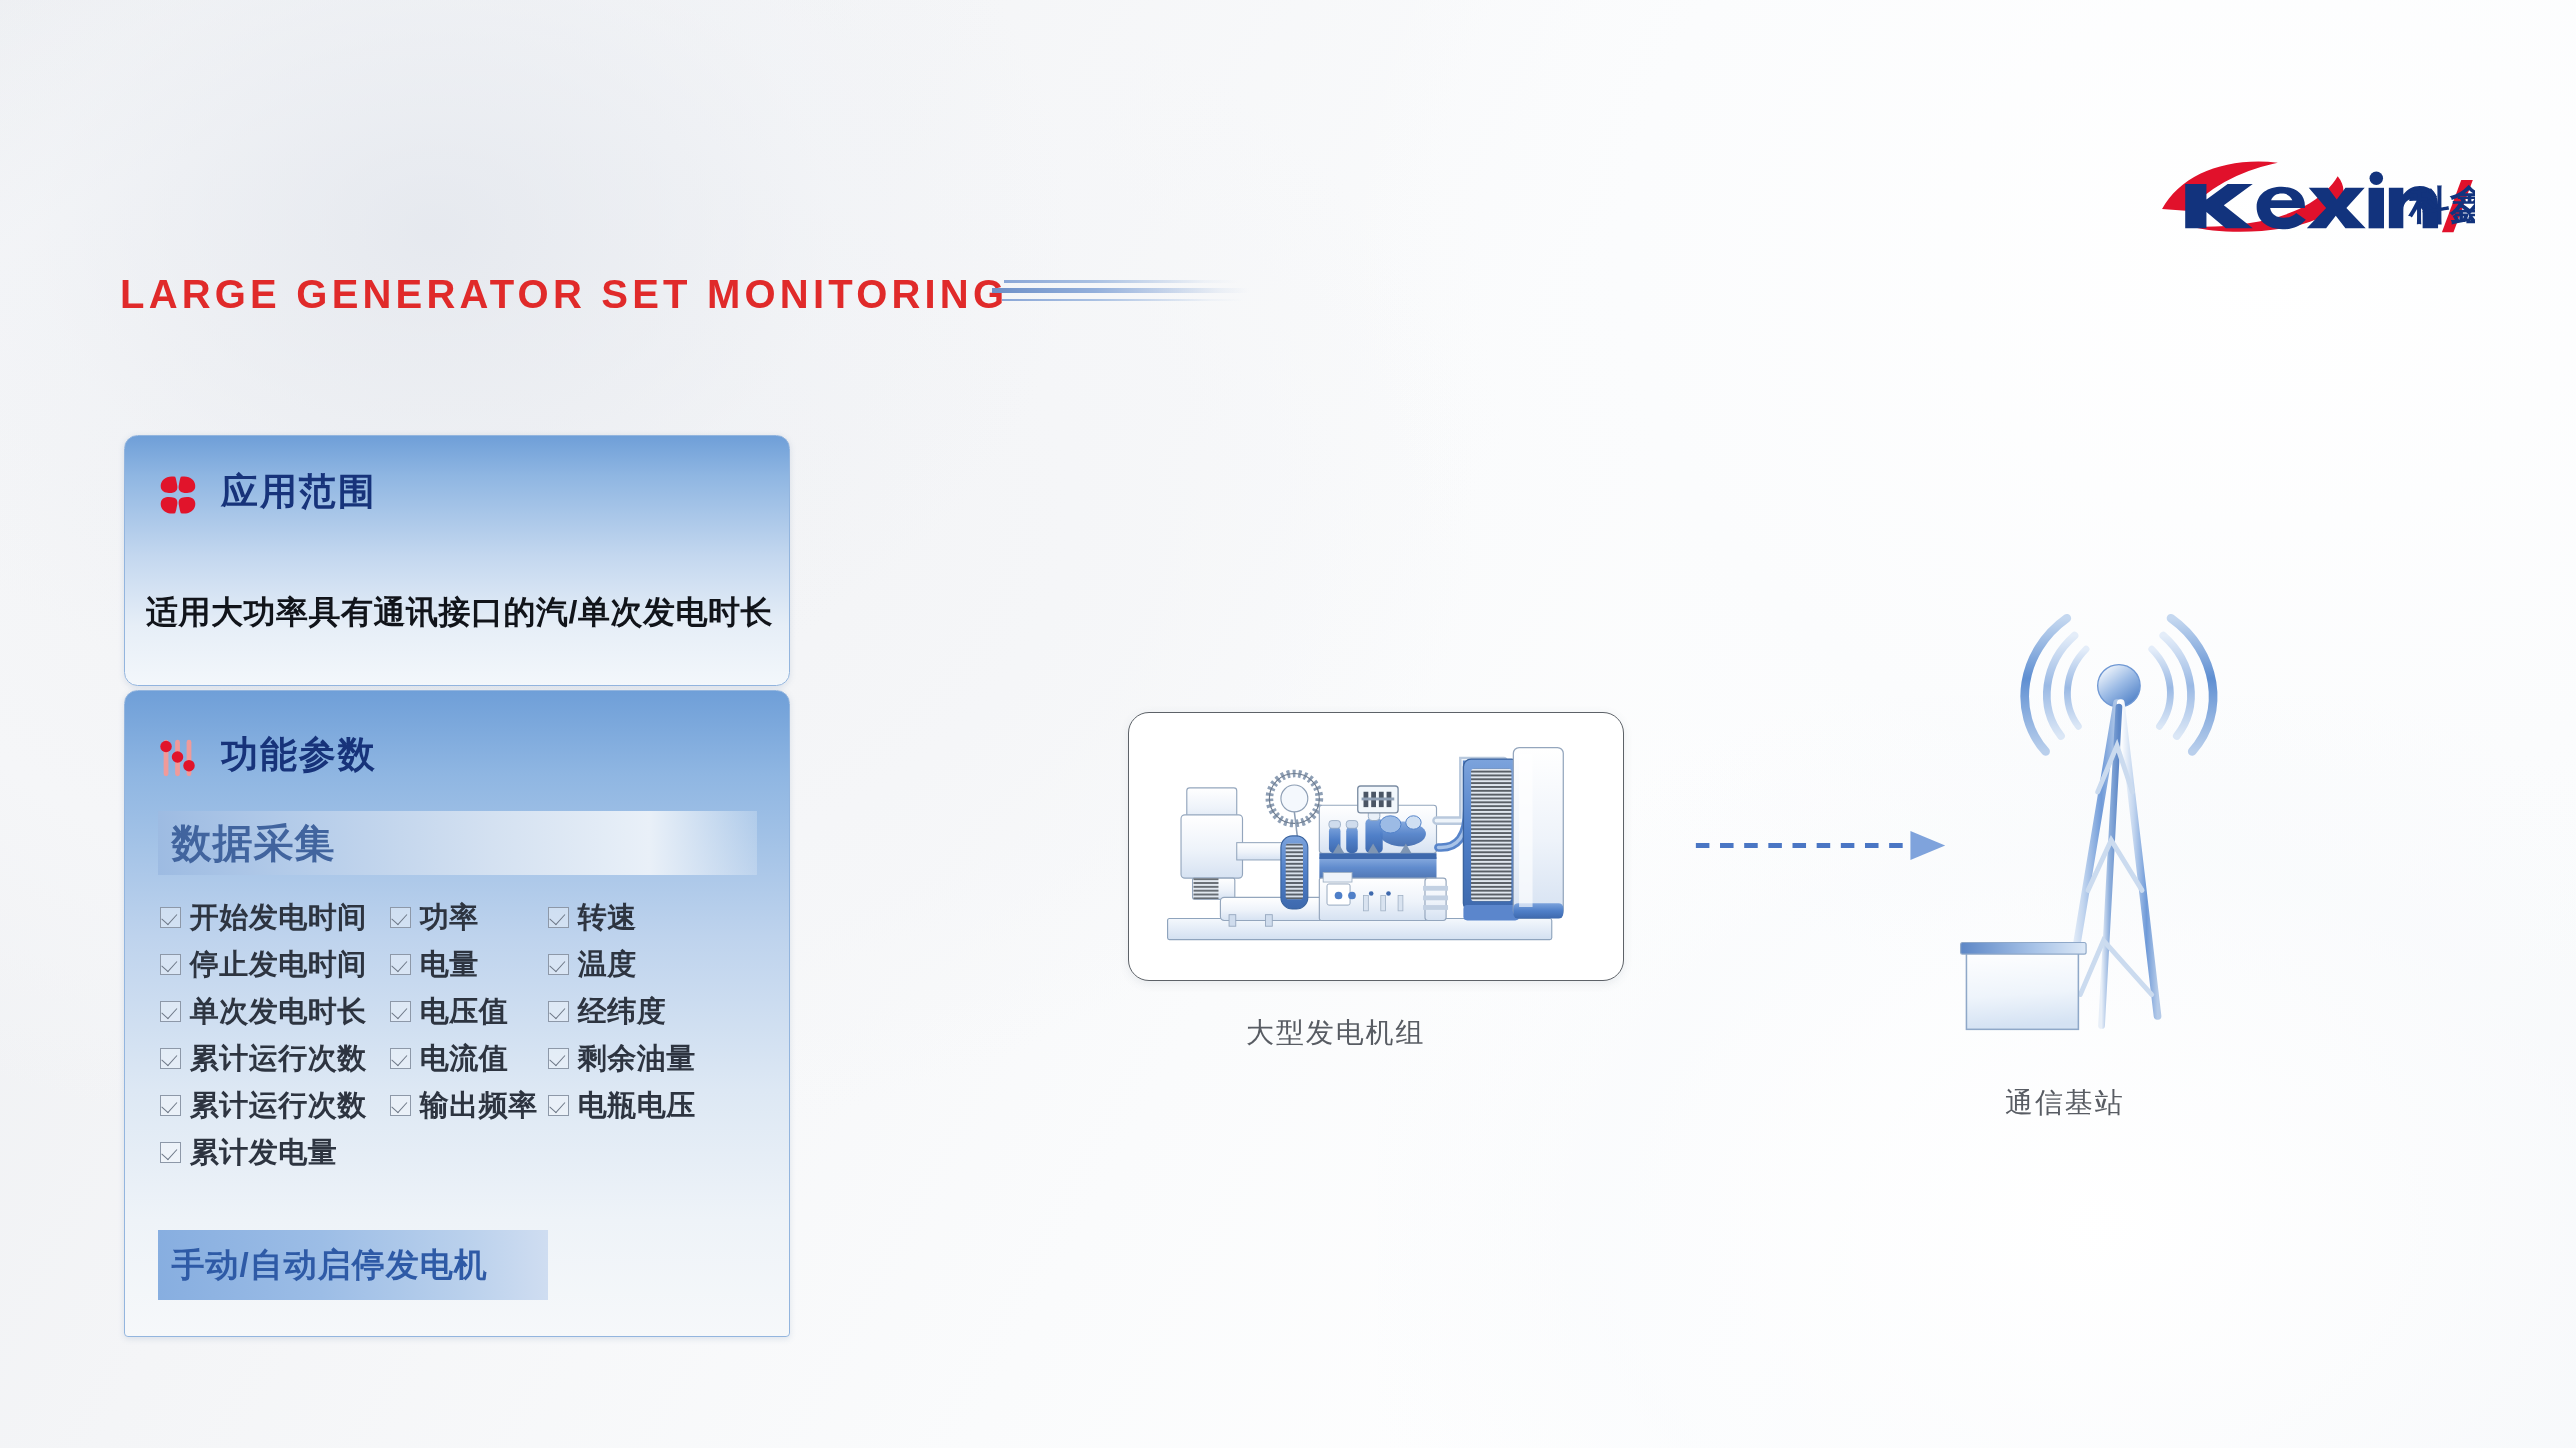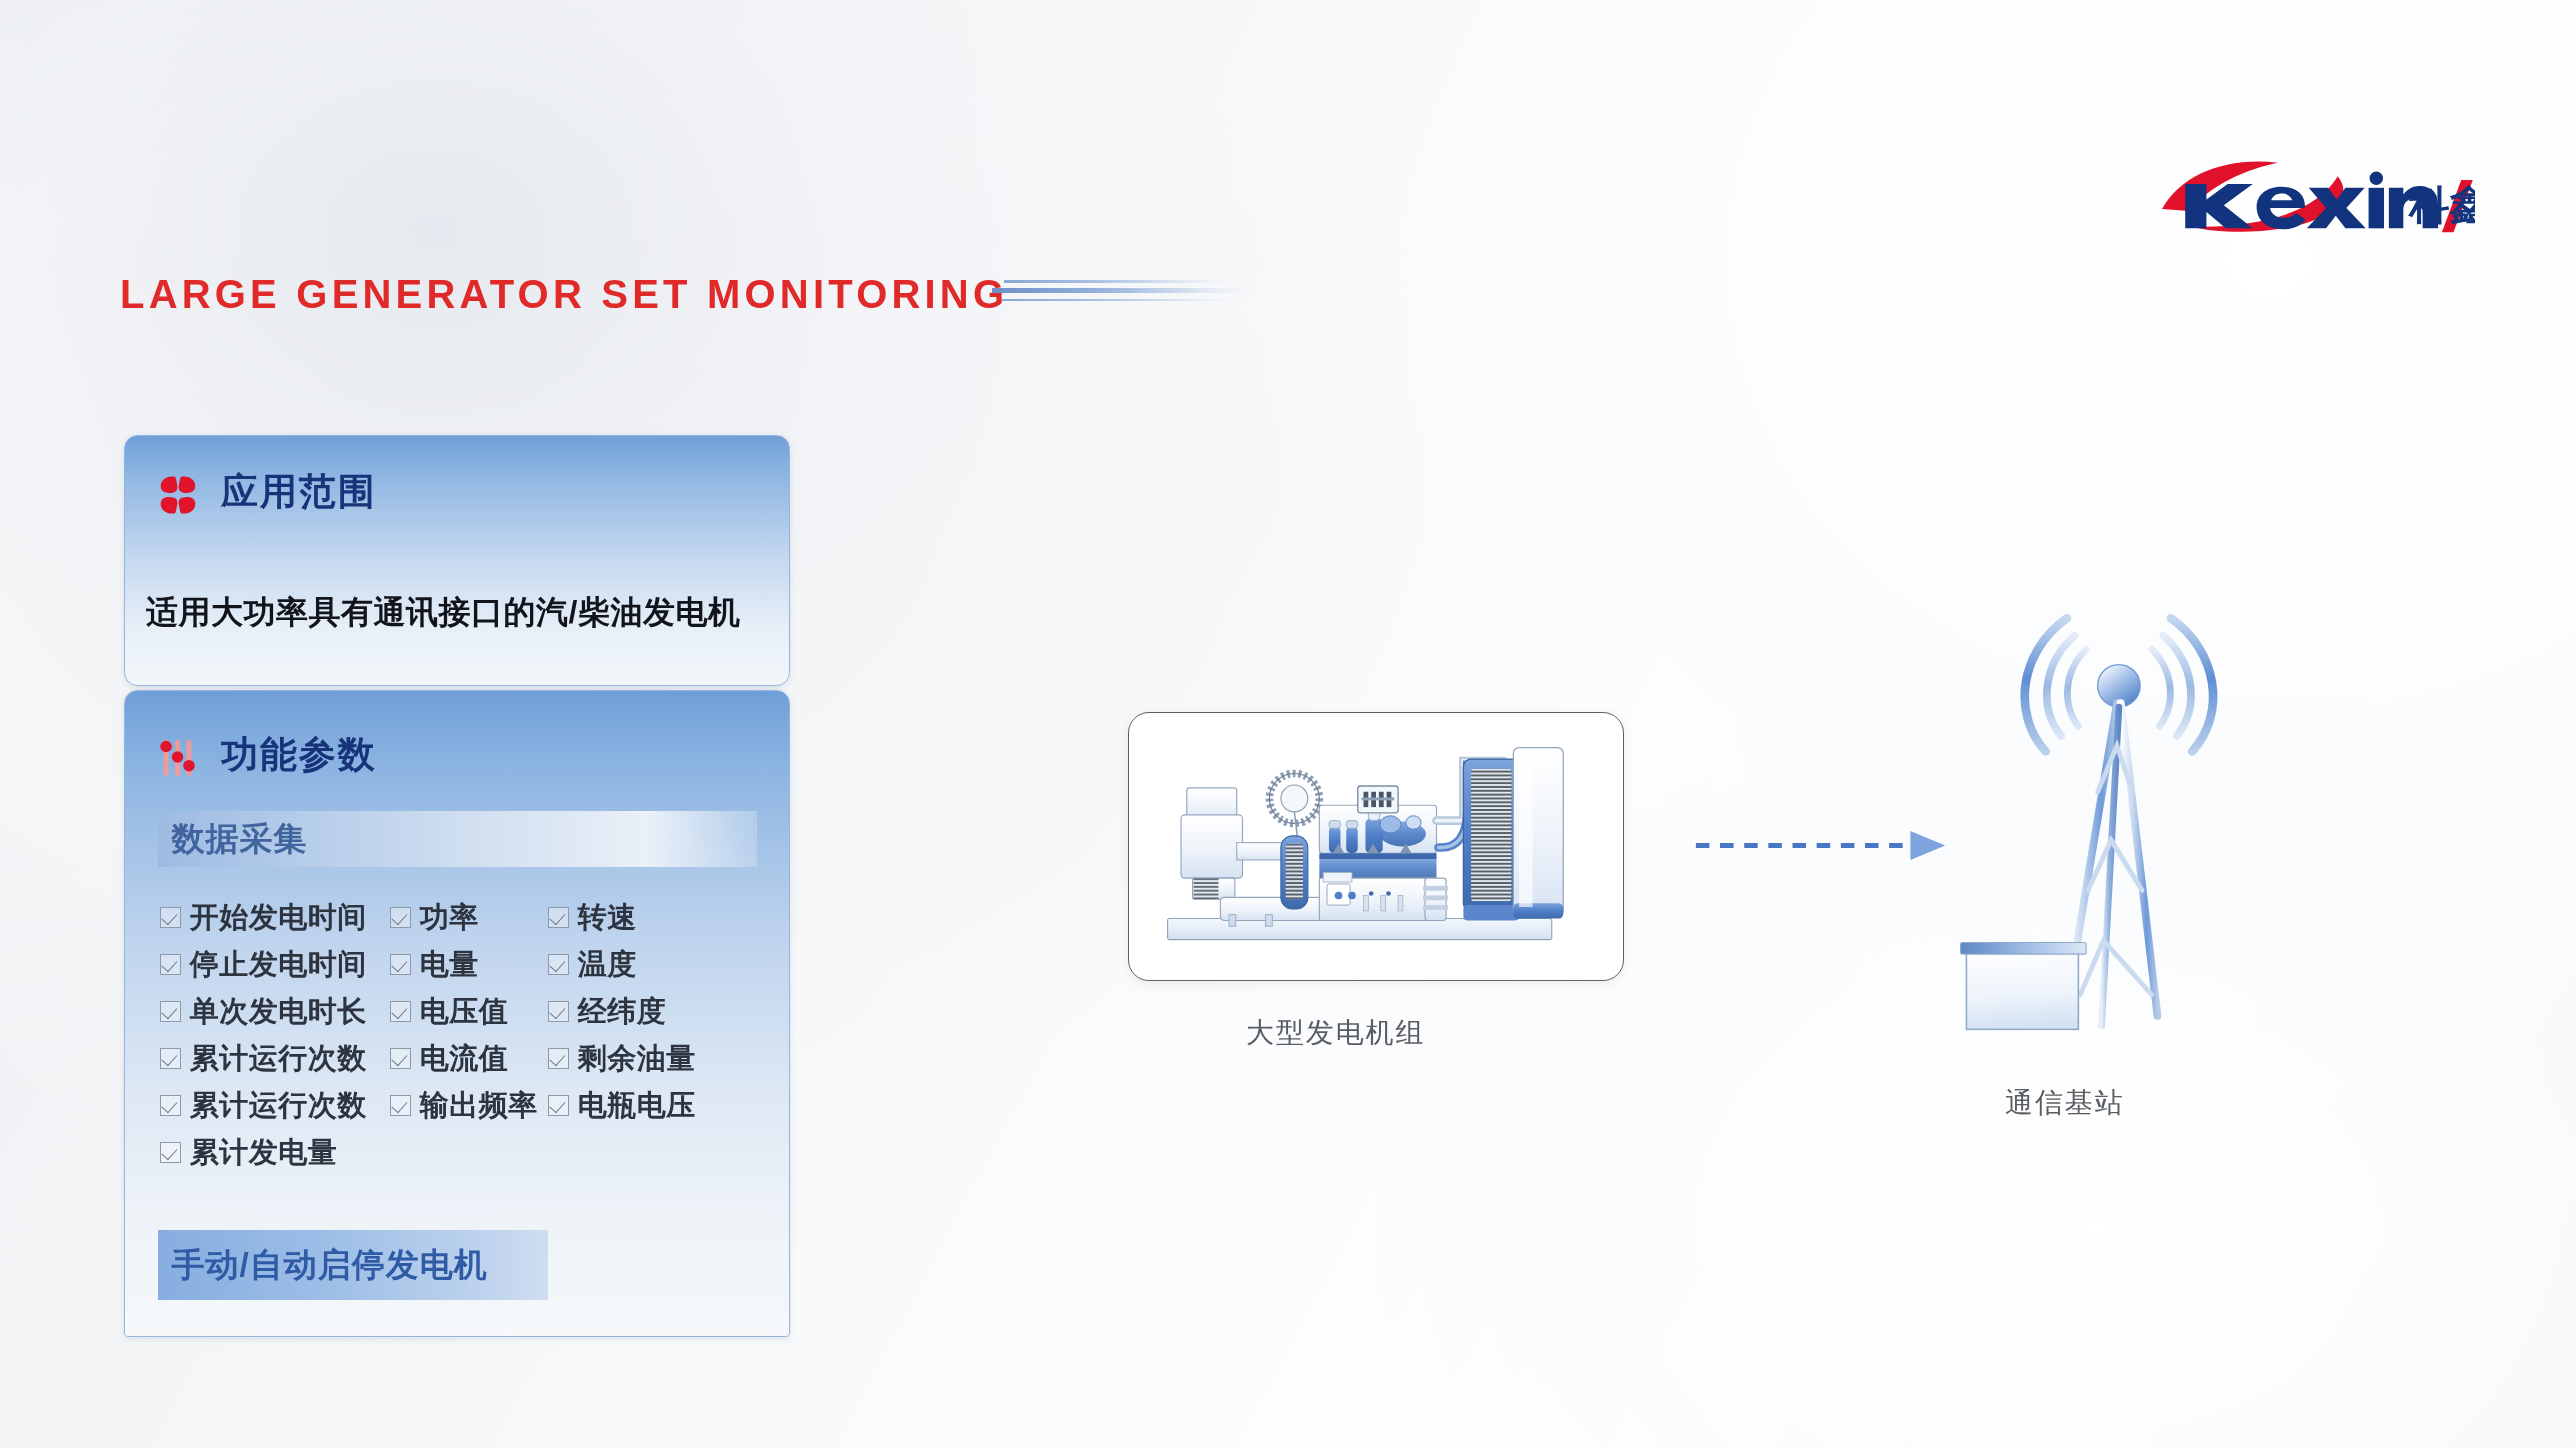--- a/index.html
+++ b/index.html
@@ -152,22 +152,22 @@
     align-items: center;
     padding-left: 13.5px;
     font-weight: 700;
     letter-spacing: 1px;
     white-space: nowrap;
   }
   .band-collect {
     left: 33px;
     top: 120px;
     width: 599px;
-    height: 56px;
-    font-size: 33px;
+    height: 64px;
+    font-size: 40px;
     color: #41649e;
     background: linear-gradient(90deg, #9dbbe2 0%, #b3cbe9 22%, #d4e1f1 56%, #e9f0f8 82%, rgba(240,245,250,0.25) 100%);
   }
   .band-ctrl {
     left: 33px;
     top: 539px;
     width: 390px;
     height: 70px;
     font-size: 33px;
     color: #2e5aa6;
@@ -310,21 +310,21 @@
       <span class="head-icon">
         <svg viewBox="0 0 46 46" xmlns="http://www.w3.org/2000/svg">
           <path d="M20 4 C12 2 4 7 5 15 C6 21 13 22 19 20 C22 19 23 16 22 12 C21.4 9 21 6 20 4 Z" fill="#e1142b"></path>
           <path d="M26 4 C34 2 42 7 41 15 C40 21 33 22 27 20 C24 19 23 16 24 12 C24.6 9 25 6 26 4 Z" fill="#e1142b"></path>
           <path d="M20 42 C12 44 4 39 5 31 C6 25 13 24 19 26 C22 27 23 30 22 34 C21.4 37 21 40 20 42 Z" fill="#e1142b"></path>
           <path d="M26 42 C34 44 42 39 41 31 C40 25 33 24 27 26 C24 27 23 30 24 34 C24.6 37 25 40 26 42 Z" fill="#e1142b"></path>
         </svg>
       </span>
       <span class="head-text">应用范围</span>
     </div>
-    <div class="scope-body">适用大功率具有通讯接口的汽/柴油发电机</div>
+    <div class="scope-body">适用大功率具有通讯接口的汽/单次发电时长</div>
   </div>
 
   <div class="panel panel-func">
     <div class="panel-head func-head">
       <span class="head-icon">
         <svg viewBox="0 0 46 46" xmlns="http://www.w3.org/2000/svg">
           <rect x="8" y="4" width="5" height="38" rx="2.5" fill="#f09a9a"></rect>
           <rect x="20" y="4" width="5" height="38" rx="2.5" fill="#f09a9a"></rect>
           <rect x="32" y="4" width="5" height="38" rx="2.5" fill="#f09a9a"></rect>
           <circle cx="10.5" cy="11" r="6" fill="#e1142b"></circle>

